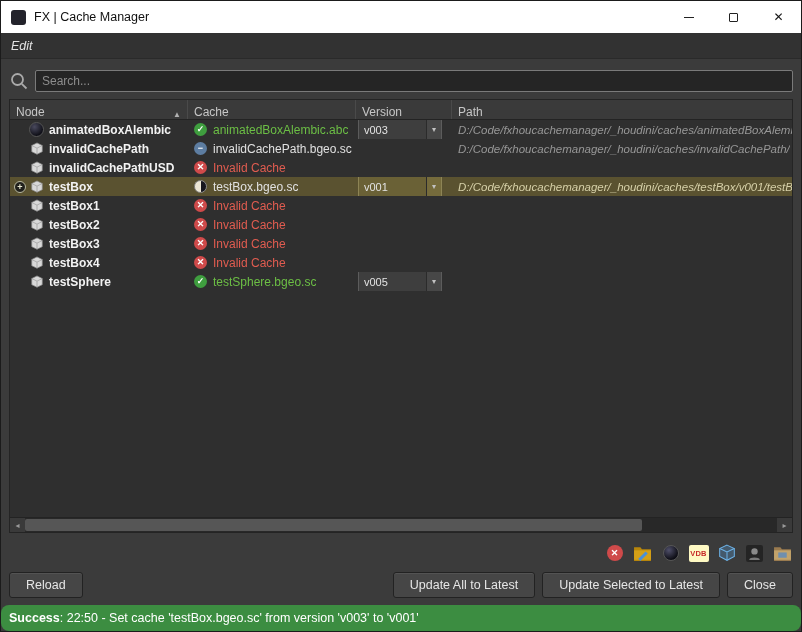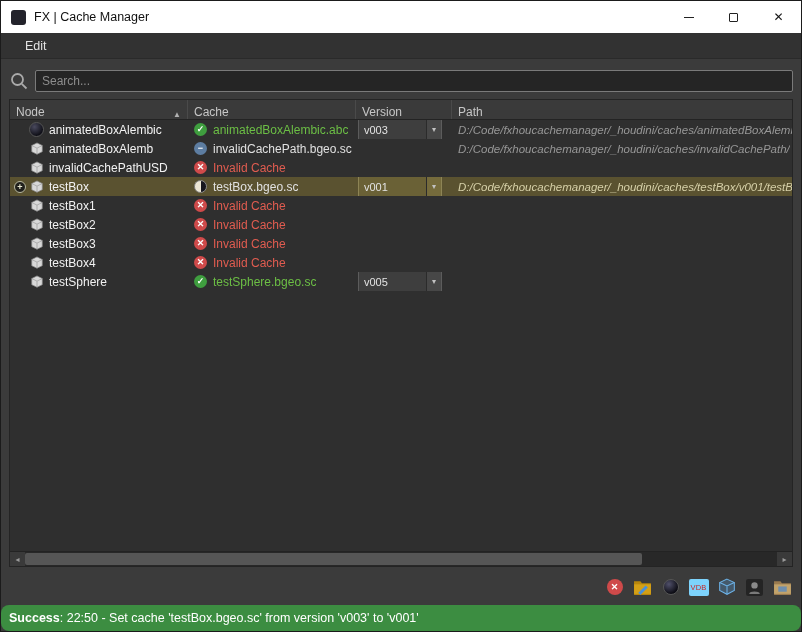--- a/index.html
+++ b/index.html
@@ -11,21 +11,21 @@
   .app-icon { width:15px; height:15px; background:#23232b; border-radius:3px; margin-left:10px; }
   .title-text { font-size:12.5px; color:#111; margin-left:8px; }
   .win-controls { margin-left:auto; display:flex; height:100%; }
   .win-btn { width:45px; height:100%; display:flex; align-items:center; justify-content:center; cursor:default; }
   .min-glyph { width:10px; height:1px; background:#222; display:block; }
   .max-glyph { width:9px; height:9px; border:1px solid #222; border-radius:1px; display:block; }
   .close-glyph { font-size:12px; color:#111; }
 
   
   .menubar { height:26px; flex:0 0 26px; background:#323232; border-bottom:1px solid #2a2a2a; display:flex; align-items:center; }
-  .menu-item { color:#e2e2e2; font-size:12.5px; padding:0 24px; height:100%; display:flex; align-items:center; }
+  .menu-item { color:#e2e2e2; font-size:12.5px; padding:0 10px; height:100%; display:flex; align-items:center;font-style:italic; }
 
   
   .content { flex:1 1 auto; background:#3b3b3b; padding:10px 8px 6px 8px; display:flex; flex-direction:column; overflow:hidden; }
 
   .search-row { height:24px; flex:0 0 24px; display:flex; align-items:center; margin-bottom:6px; }
   .search-icon { width:20px; height:20px; margin-right:6px; flex:0 0 20px; }
   .search-input { flex:1; height:22px; background:#252525; border:1px solid #7a7a7a; border-radius:2px; color:#dddddd; font-size:12px; padding:0 6px; font-family:"Liberation Sans", sans-serif; }
   .search-input::placeholder { color:#8d8d8d; }
 
   
@@ -37,21 +37,21 @@
   .tbody { flex:1 1 auto; background:#2f2f2f; overflow:hidden; }
 
   .trow { height:19px; display:grid; grid-template-columns:178px 168px 96px 1fr; align-items:center; }
   .trow.selected { background:#5a5230; }
   .cell { display:flex; align-items:center; height:100%; overflow:hidden; white-space:nowrap; }
   .cell-node { padding-left:4px; }
   .current-flag { width:12px; height:12px; flex:0 0 12px; margin-right:3px; border-radius:50%; background:#20201c; border:1px solid #b9b9a0; color:#e8e8d0; font-size:9px; line-height:10px; text-align:center; font-weight:bold; }
   .node-icon { width:15px; height:15px; flex:0 0 15px; margin-right:5px; display:flex; align-items:center; justify-content:center; }
   .node-icon svg { width:14px; height:14px; display:block; }
   .node-icon.alembic-sphere { border-radius:50%; background:radial-gradient(circle at 35% 30%, #4a4a5e, #101018 70%); border:1px solid #555; }
-  .node-label { color:#f2f2f2; font-size:12px; font-weight:normal; overflow:hidden; text-overflow:clip; }
+  .node-label { color:#f2f2f2; font-size:12px; font-weight:bold; overflow:hidden; text-overflow:clip; }
 
   .cell-cache { padding-left:6px; }
   .status-icon { width:13px; height:13px; flex:0 0 13px; border-radius:50%; margin-right:6px; display:flex; align-items:center; justify-content:center; color:#fff; font-size:9px; font-weight:bold; line-height:1; }
   .st-valid { background:#3f9e3f; }
   .st-invalid { background:#cf4a4a; }
   .st-none { background:#5d7da1; }
   .st-partial { background:linear-gradient(90deg,#ece6d4 50%, #16161e 50%); border:1px solid #8a8a8a; }
   .cache-label { font-size:12px; color:#e0e0e0; overflow:hidden; }
   .c-valid { color:#6cbf45; }
   .c-invalid { color:#e05c50; }
@@ -74,21 +74,21 @@
   .scroll-btn span { font-size:8px; color:#9a9a9a; }
   .scroll-track { flex:1; position:relative; }
   .scroll-thumb { position:absolute; left:0; top:1px; bottom:1px; width:82%; background:#565656; border-radius:2px; }
 
   
   .icon-row { height:24px; flex:0 0 24px; margin-top:8px; display:flex; align-items:center; justify-content:flex-end; gap:7px; }
   .ficon { width:21px; height:21px; display:flex; align-items:center; justify-content:center; cursor:default; }
   .ficon-circle { width:16px; height:16px; border-radius:50%; display:flex; align-items:center; justify-content:center; color:#fff; font-size:9px; font-weight:bold; }
   .ficon-circle.red { background:#cf4a4a; }
   .alembic-ball { width:16px; height:16px; border-radius:50%; background:radial-gradient(circle at 35% 30%, #50506a, #0e0e16 70%); border:1px solid #555; }
-  .vdb-box { width:20px; height:17px; background:#7dd3fc; border-radius:2px; color:#c62828; font-weight:normal; font-size:7.5px; display:flex; align-items:center; justify-content:center; letter-spacing:0.2px; }
+  .vdb-box { width:20px; height:17px; background:#fef9c3; border-radius:2px; color:#c62828; font-weight:bold; font-size:7.5px; display:flex; align-items:center; justify-content:center; letter-spacing:0.2px; }
   .ficon svg { display:block; }
 
   
   .button-row { height:28px; flex:0 0 28px; margin-top:6px; display:flex; align-items:center; gap:7px; }
   .btn { height:26px; background:#464646; border:1px solid #222; border-radius:3px; color:#e6e6e6; font-size:12.5px; padding:0 16px; font-family:"Liberation Sans", sans-serif; box-shadow:inset 0 1px 0 rgba(255,255,255,0.07); cursor:default; }
   .btn-spacer { flex:1; }
 
   
   .statusbar { height:26px; flex:0 0 26px; background:#3c8d41; display:flex; align-items:center; padding:0 8px; color:#ffffff; font-size:12.5px;border-radius:8px; }
   .status-prefix { font-weight:bold; }
@@ -176,21 +176,21 @@
           <div class="trow">
     <div class="cell cell-node">
       <span class="current-flag hidden">+</span>
       <span class="node-icon cube">
         <svg viewBox="0 0 16 16">
                   <path d="M8 1 L14 4 V11 L8 14 L2 11 V4 Z" fill="#d8d8d8" stroke="#8a8a8a" stroke-width="0.8"></path>
                   <path d="M2 4 L8 7 L14 4" stroke="#9a9a9a" stroke-width="0.8" fill="none"></path>
                   <path d="M8 7 V14" stroke="#9a9a9a" stroke-width="0.8"></path>
                 </svg>
       </span>
-      <span class="node-label">animatedBoxAlemb</span>
+      <span class="node-label">invalidCachePath</span>
     </div>
     <div class="cell cell-cache">
       <span class="status-icon st-none">−</span>
       <span class="cache-label c-none">invalidCachePath.bgeo.sc</span>
     </div>
     <div class="cell cell-version">
       <span class="version-combo hidden">
         <span class="version-value"></span>
         <span class="version-arrow-box">
           <span class="version-arrow">▾</span>
@@ -440,20 +440,27 @@
       </div>
       <div class="ficon">
         <svg viewBox="0 0 18 16" width="19" height="17">
             <path d="M1 2 h6 l1.5 2 H17 v11 H1 z" fill="#9a7b4f"></path>
             <path d="M1 5 h16 v9 H1 z" fill="#c2a36b"></path>
             <rect x="5" y="7" width="8" height="5" fill="#6f8fae"></rect>
           </svg>
       </div>
     </div>
 
+    <div class="button-row">
+      <button class="btn">Reload</button>
+      <div class="btn-spacer"></div>
+      <button class="btn">Update All to Latest</button>
+      <button class="btn">Update Selected to Latest</button>
+      <button class="btn">Close</button>
+    </div>
 
   </div>
 
   <div class="statusbar">
     <span class="status-prefix">Success</span>
       <span>: 22:50 - Set cache 'testBox.bgeo.sc' from version 'v003' to 'v001'</span>
   </div>
 
 </div>
 

